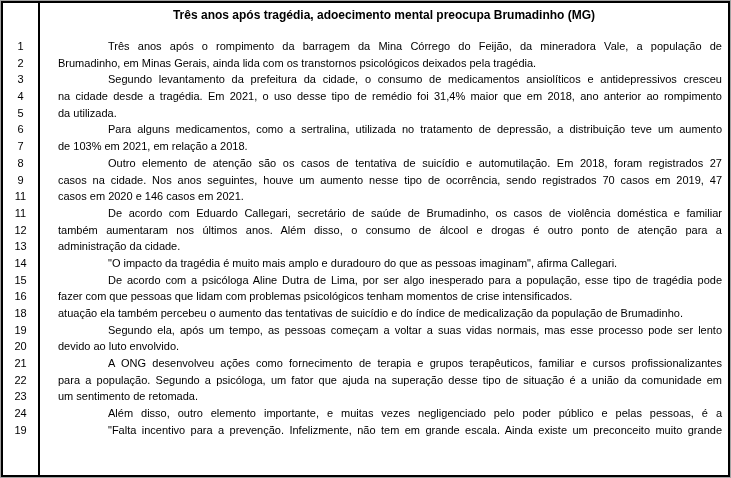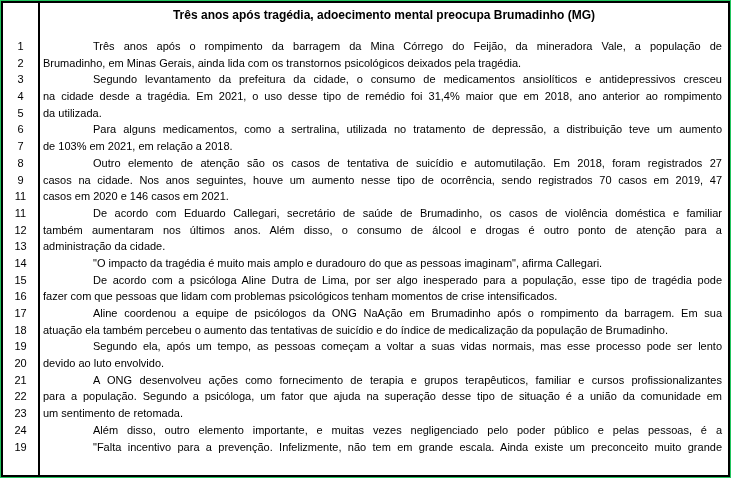--- a/index.html
+++ b/index.html
@@ -9,21 +9,21 @@
     height: 478px;
     background: #ffffff;
     font-family: "Liberation Sans", "DejaVu Sans", sans-serif;
     color: #000000;
     overflow: hidden;
   }
   .page {
     position: relative;
     width: 731px;
     height: 478px;
-    background: #22c55e;
+    background: #a3a3a3;
   }
   .frame {
     position: absolute;
     left: 1px;
     top: 1px;
     width: 725px;
     height: 472px;
     border: 2px solid #000000;
     background: #ffffff;
   }
@@ -63,21 +63,21 @@
     width: 35px;
     text-align: center;
     font-size: 11px;
   }
   .gap {
     flex: none;
     width: 2px; 
   }
   .txt {
     flex: 1;
-    padding-left: 3px;
+    padding-left: 18px;
     padding-right: 6px;
     white-space: nowrap;
     overflow: hidden;
     text-align: left;
   }
   .txt.justify {
     white-space: normal;
     text-align: justify;
     text-align-last: justify;
   }
@@ -182,25 +182,20 @@
     <div class="gap"></div>
     <div class="txt indent justify">De acordo com a psicóloga Aline Dutra de Lima, por ser algo inesperado para a população, esse tipo de tragédia pode</div>
   </div>
 
   <div class="line-row">
     <div class="num">16</div>
     <div class="gap"></div>
     <div class="txt">fazer com que pessoas que lidam com problemas psicológicos tenham momentos de crise intensificados.</div>
   </div>
 
-  <div class="line-row">
-    <div class="num">17</div>
-    <div class="gap"></div>
-    <div class="txt indent justify">Aline coordenou a equipe de psicólogos da ONG NaAção em Brumadinho após o rompimento da barragem. Em sua</div>
-  </div>
 
   <div class="line-row">
     <div class="num">18</div>
     <div class="gap"></div>
     <div class="txt">atuação ela também percebeu o aumento das tentativas de suicídio e do índice de medicalização da população de Brumadinho.</div>
   </div>
 
   <div class="line-row">
     <div class="num">19</div>
     <div class="gap"></div>

